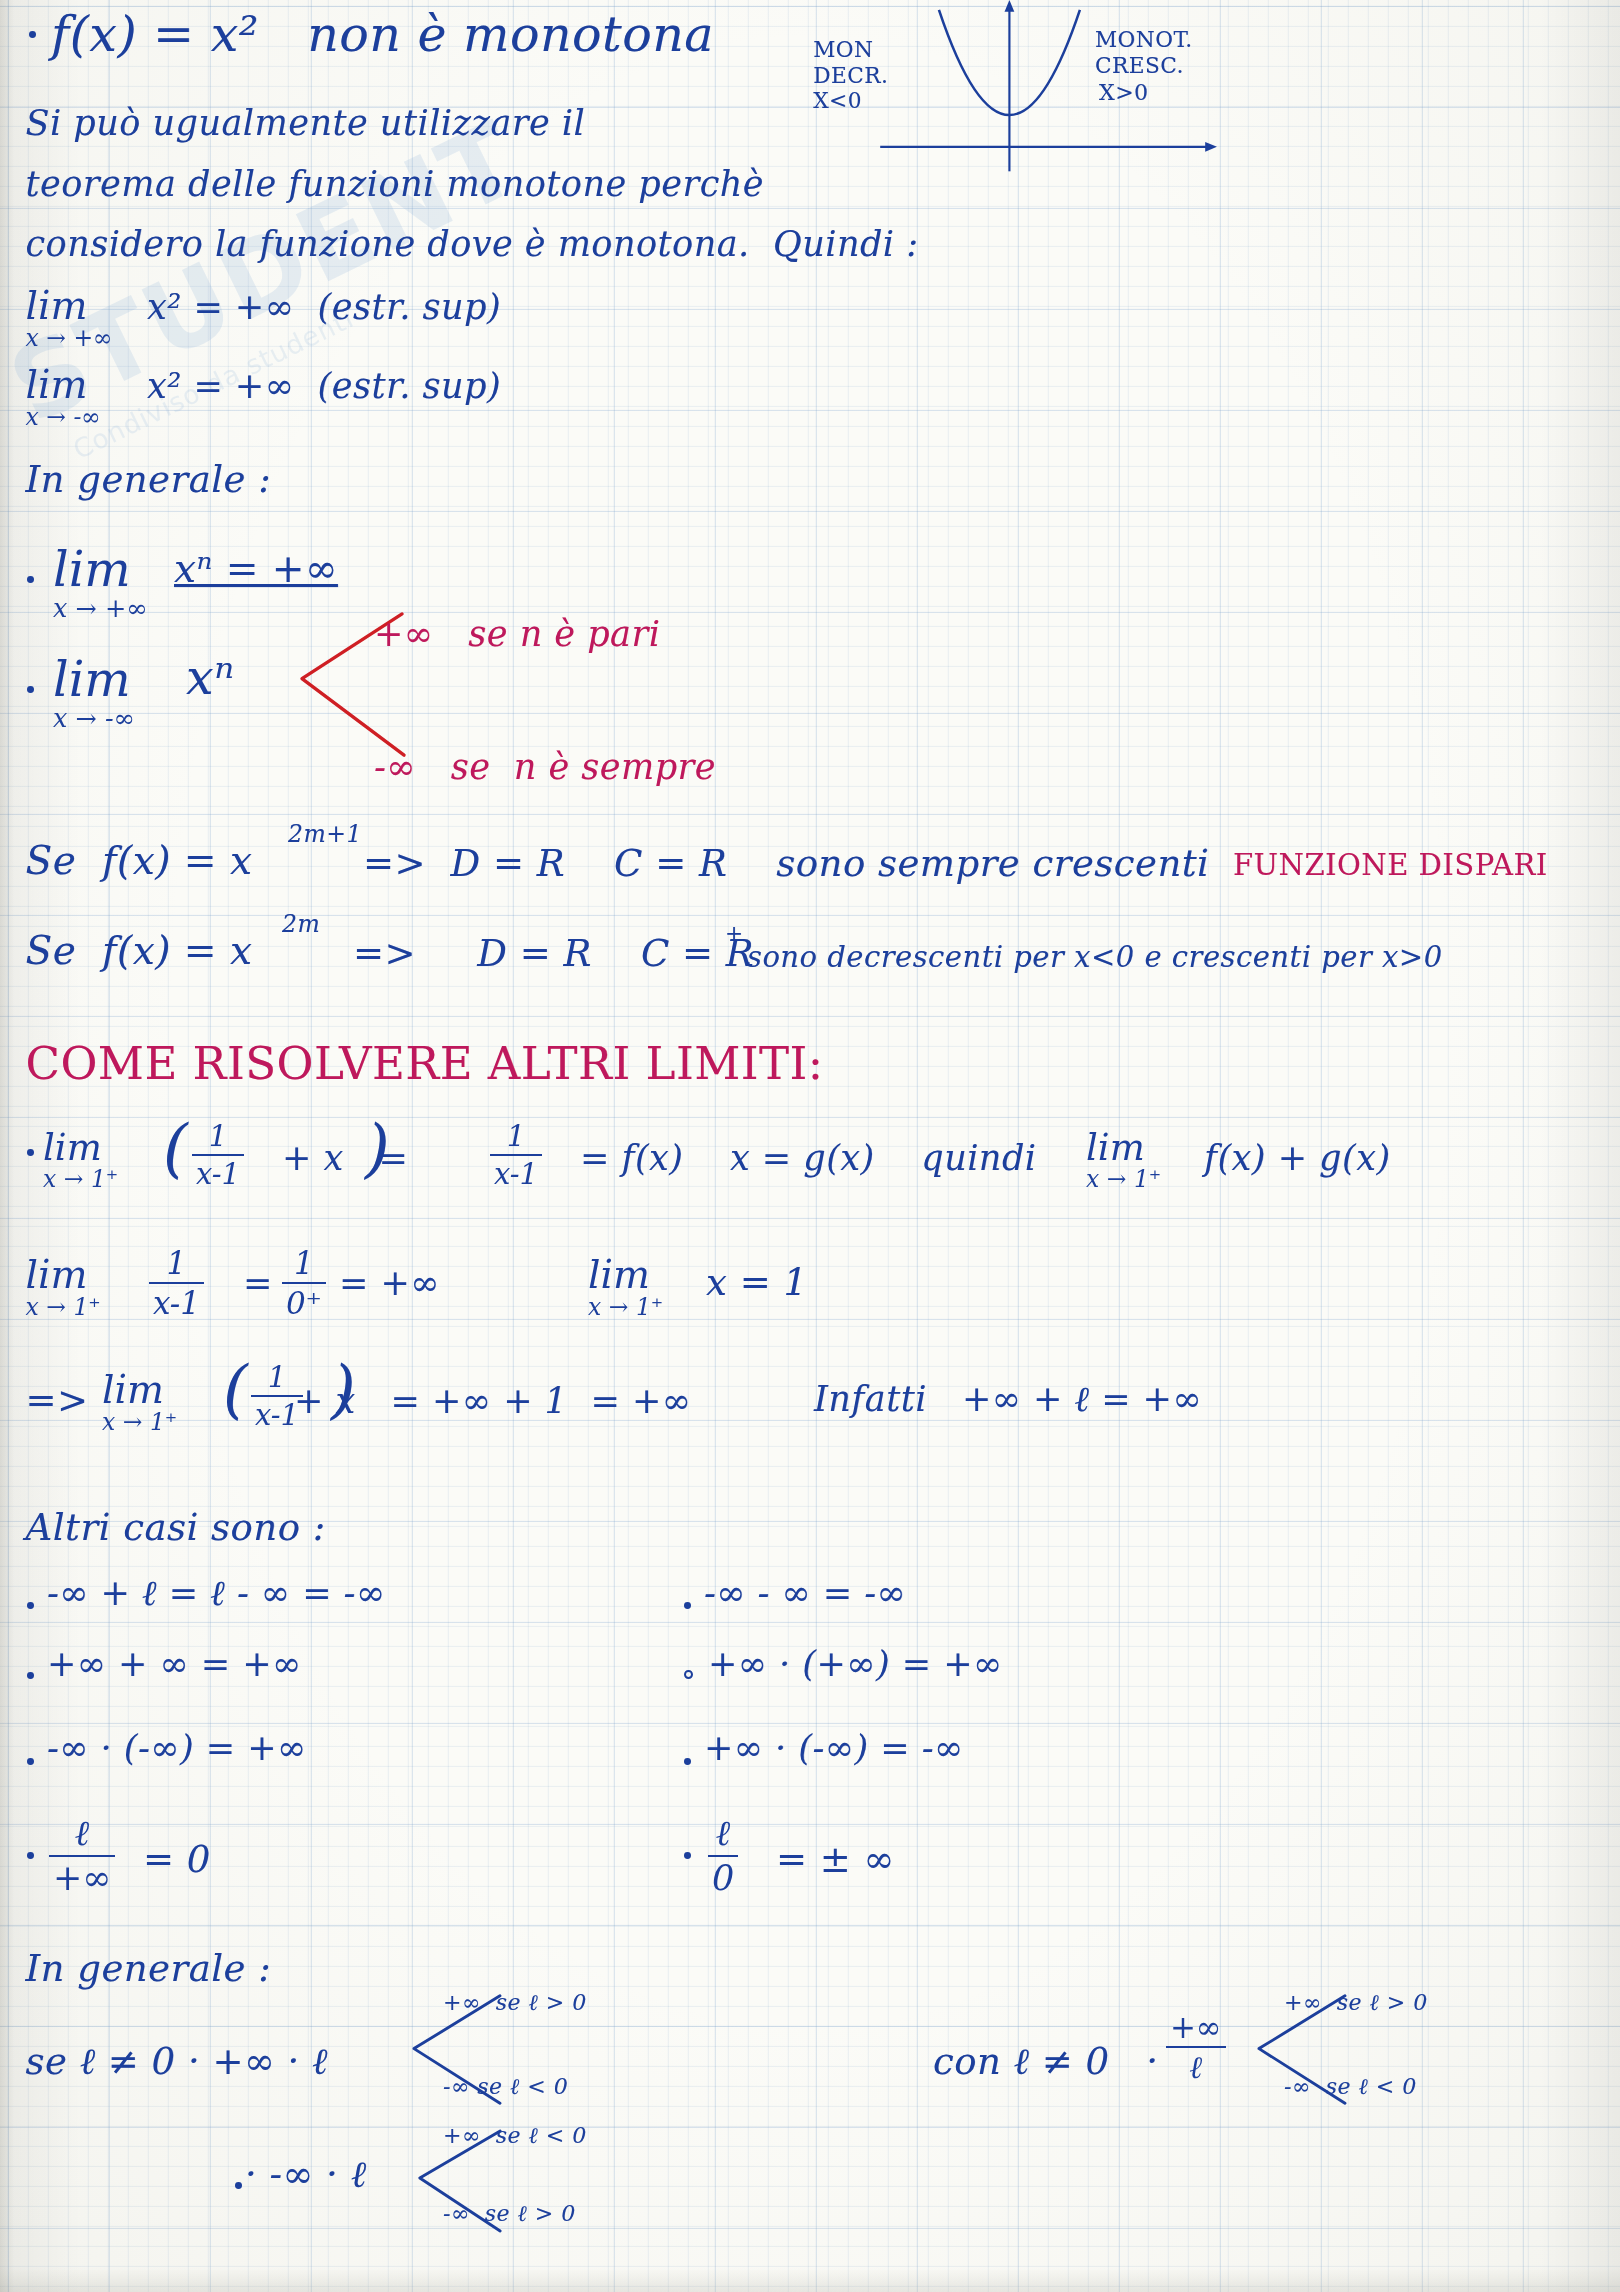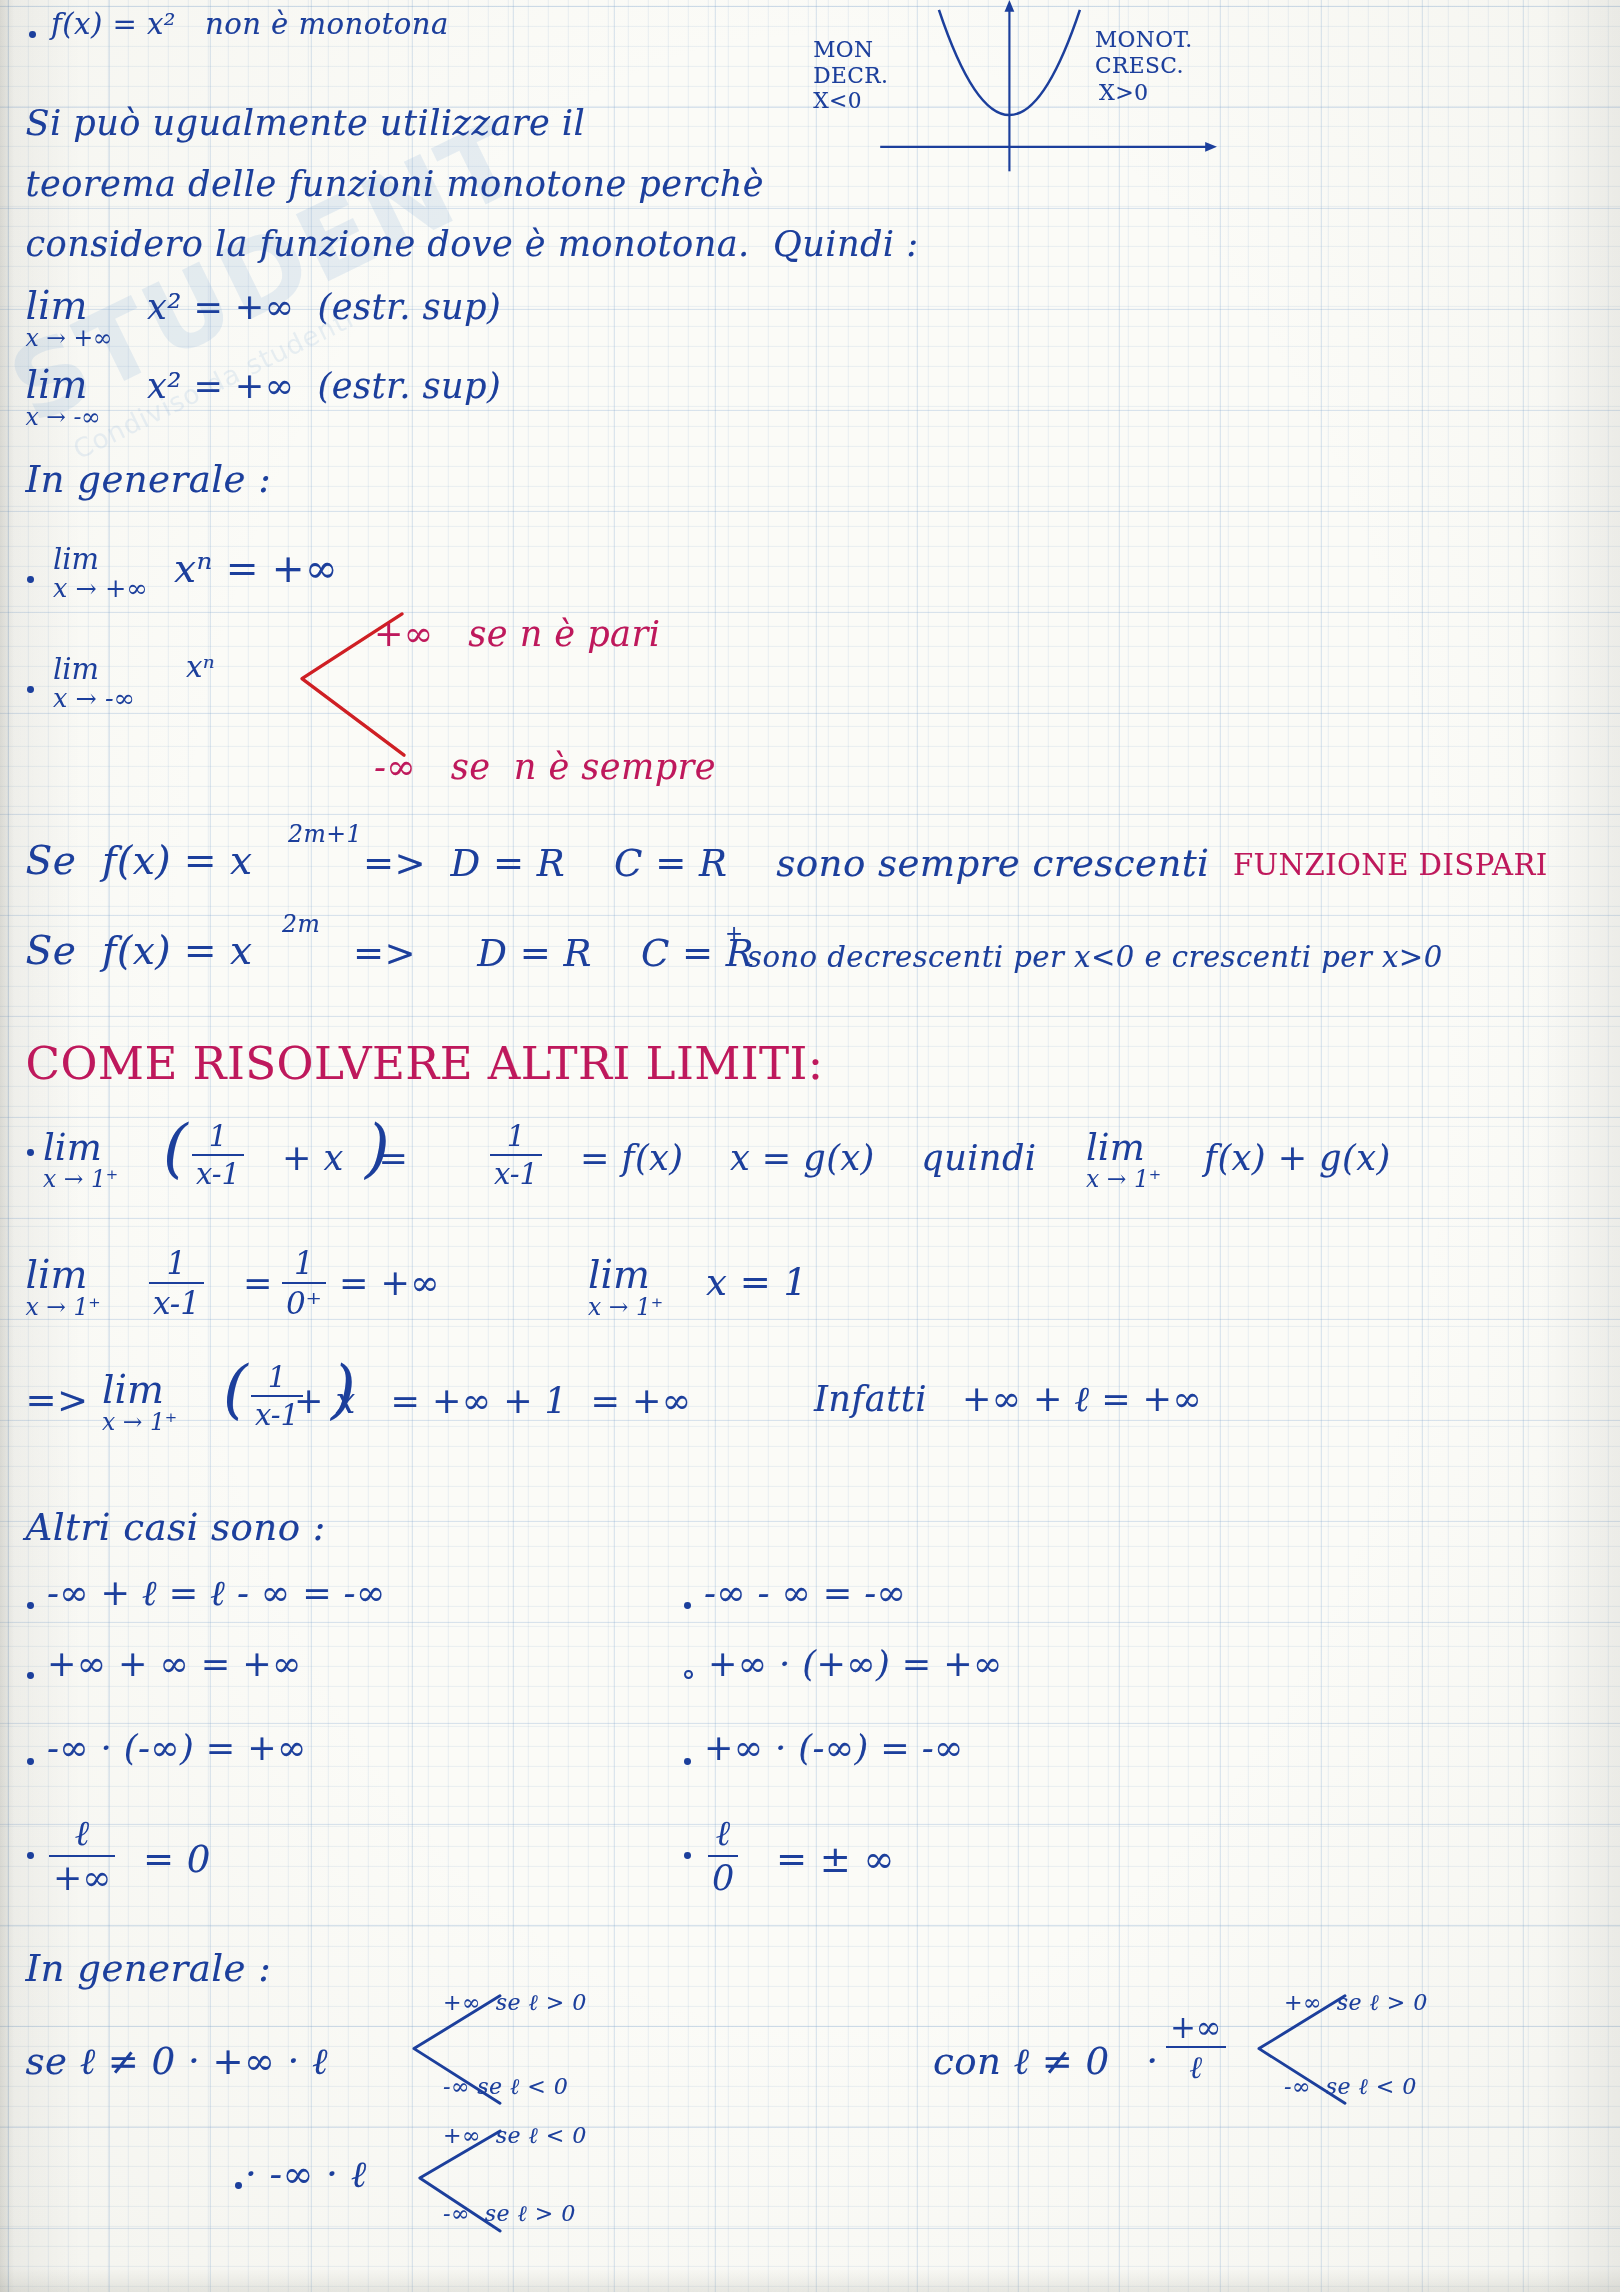--- a/index.html
+++ b/index.html
@@ -95,21 +95,21 @@
   .red {
     color: #be185d;
     text-shadow: 0.3px 0.3px 0 rgba(207,31,36,0.35);
   }
   .upright { font-style: normal; }
   .s30 { font-size: 29px; }
   .s34 { font-size: 22px; }
   .s36 { font-size: 35px; }
   .s38 { font-size: 37px; }
   .s40 { font-size: 39px; }
-  .s44 { font-size: 29px; }
+  .s44 { font-size: 49px; }
   .s22 { font-size: 21.6px; }
   .s24 { font-size: 23.5px; }
 
   .bullet {
     position: absolute;
     width: 6.9px; height: 6.9px;
     border-radius: 50%;
     background: #1c3f9c;
   }
   .bullet.hollow {
@@ -206,21 +206,21 @@
 </div>
 <div class="hw s36" style="left:147px; top:369px;">x² = +∞  (estr. sup)</div>
 
 <div class="hw s38" style="left:25.5px; top:461px;">In generale :</div>
 
 <div class="bullet" style="left:27.4px; top:576px;"></div>
 <div class="limstack" style="left:53px; top:545px;">
   <span class="lim s44">lim</span>
   <span class="sub s26" style="font-size:25.5px;">x → +∞</span>
 </div>
-<div class="hw s40" style="left:174px; top:549px;">xⁿ = +∞</div>
+<div class="hw s40" style="left:174px; top:549px;text-decoration:underline;">xⁿ = +∞</div>
 
 <div class="bullet" style="left:27.4px; top:686px;"></div>
 <div class="limstack" style="left:53px; top:655px;">
   <span class="lim s44">lim</span>
   <span class="sub s26" style="font-size:25.5px;">x → -∞</span>
 </div>
 <div class="hw s44" style="left:174px; top:653px;margin-left:12px;">xⁿ</div>
 
 <svg class="ink" style="left:294px; top:608px;" width="118" height="157" viewBox="0 0 120 160">
   <path d="M 110 6 L 8 72 L 112 150" fill="none" stroke="#cf1f24" stroke-width="3.4" stroke-linecap="round" stroke-linejoin="round"></path>

